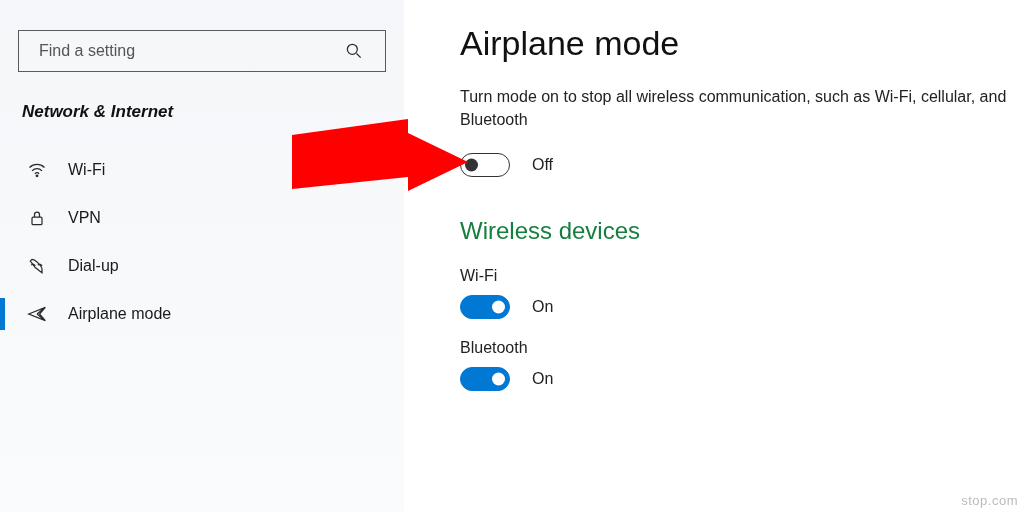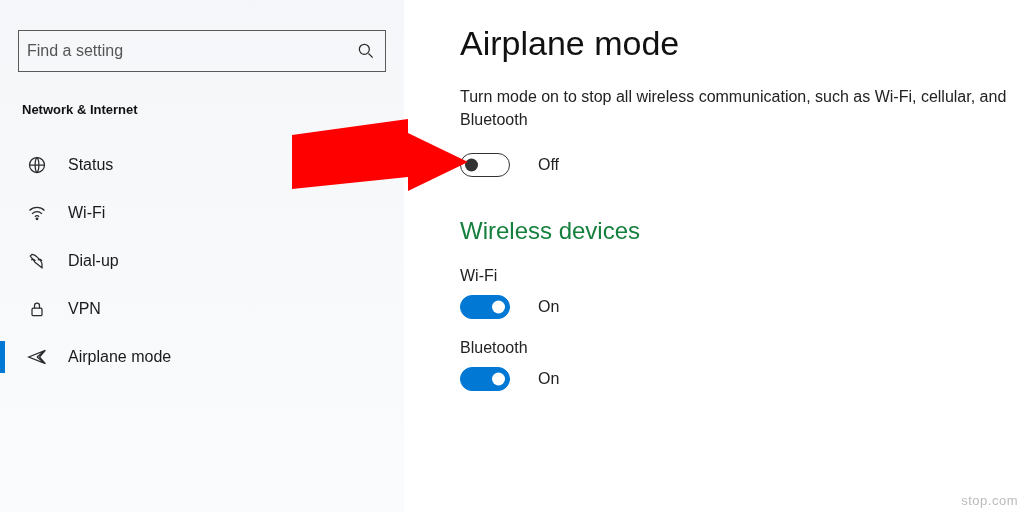--- a/index.html
+++ b/index.html
@@ -29,39 +29,39 @@
   .nav-icon { width: 22px; height: 22px; margin-right: 20px;
     display: inline-flex; align-items: center; justify-content: center;
     flex-shrink: 0; }
   .nav-icon svg { width: 20px; height: 20px; stroke: #2b2b2b; fill: none; stroke-width: 1.5; }
   .search-wrap { padding: 10px 18px 14px 18px; }
   .search {
     width: 100%; height: 42px;
     border: 1.5px solid #5a5a5a;
     background: transparent;
     display: flex; align-items: center;
-    padding: 0 8px;
+    padding: 0 20px;
   }
   .search input {
     flex: 1; border: none; outline: none; background: transparent;
     font-size: 16px; color: #555;
     font-family: inherit;
   }
   .search input::placeholder { color: #555; }
   .category-title {
-    font-size: 13px; font-weight: 600;
-    padding: 16px 18px 24px 22px; color: #111;
+    font-size: 17px; font-weight: 600;
+    padding: 16px 18px 24px 22px; color: #111; font-style: italic;
   }
   .content {
     flex: 1; padding: 24px 8px 0 56px;
     background: #fff;
   }
   h1 { font-size: 34px; font-weight: 400; color: #111; margin-bottom: 22px; }
   .desc { font-size: 16px; color: #222; line-height: 1.45; max-width: 560px; margin-bottom: 22px; }
-  .toggle-row { display: flex; align-items: center; gap: 28px; margin-bottom: 40px; }
+  .toggle-row { display: flex; align-items: center; gap: 22px; margin-bottom: 40px; }
   .toggle {
     width: 50px; height: 24px; border-radius: 12px;
     border: 1.6px solid #333; background: #fff;
     position: relative; cursor: pointer;
   }
   .toggle::after {
     content: ""; position: absolute; width: 13px; height: 13px;
     border-radius: 50%; background: #333; top: 50%; transform: translateY(-50%);
     left: 4px;
   }
@@ -93,58 +93,49 @@
         <svg viewBox="0 0 24 24">
             <circle cx="10" cy="10" r="6"></circle>
             <line x1="15" y1="15" x2="20" y2="20"></line>
           </svg>
       </span>
     </div>
   </div>
 
   <div class="category-title">Network &amp; Internet</div>
 
-  <div class="nav-item">
-    <span class="nav-icon">
-      <svg viewBox="0 0 24 24">
-          <circle cx="12" cy="12" r="9"></circle>
-          <path d="M3 12h18 M12 3c3 3 3 15 0 18 M12 3c-3 3-3 15 0 18"></path>
-        </svg>
-    </span>
-    <span>Status</span>
-  </div>
 
   <div class="nav-item">
     <span class="nav-icon">
       <svg viewBox="0 0 24 24">
           <path d="M3 9 C8 4 16 4 21 9 M6 13 C9.5 9.5 14.5 9.5 18 13 M9.5 16.5 C11 15 13 15 14.5 16.5"></path>
           <circle cx="12" cy="19" r="1" fill="#2b2b2b"></circle>
         </svg>
     </span>
     <span>Wi-Fi</span>
   </div>
 
   <div class="nav-item">
     <span class="nav-icon">
       <svg viewBox="0 0 24 24">
+          <rect x="6" y="11" width="12" height="9" rx="1.5"></rect>
+          <path d="M9 11 V8 a3 3 0 0 1 6 0 V11"></path>
+        </svg>
+    </span>
+    <span>VPN</span>
+  </div>
+
+  <div class="nav-item">
+    <span class="nav-icon">
+      <svg viewBox="0 0 24 24">
           <path d="M6 4 C10 4 18 12 18 16 L18 20 L14 17 C12 16 8 12 7 10 L4 6 Z"></path>
           <path d="M5 11 C7 9 9 10 10 12 M13 11 C15 9 17 10 18 12"></path>
         </svg>
     </span>
     <span>Dial-up</span>
-  </div>
-
-  <div class="nav-item">
-    <span class="nav-icon">
-      <svg viewBox="0 0 24 24">
-          <rect x="6" y="11" width="12" height="9" rx="1.5"></rect>
-          <path d="M9 11 V8 a3 3 0 0 1 6 0 V11"></path>
-        </svg>
-    </span>
-    <span>VPN</span>
   </div>
 
   <div class="nav-item selected">
     <span class="nav-icon">
       <svg viewBox="0 0 24 24">
           <path d="M2 12 L22 4 L15 12 L22 20 L2 12 Z M12 12 L22 4 M12 12 L22 20"></path>
         </svg>
     </span>
     <span>Airplane mode</span>
   </div>

